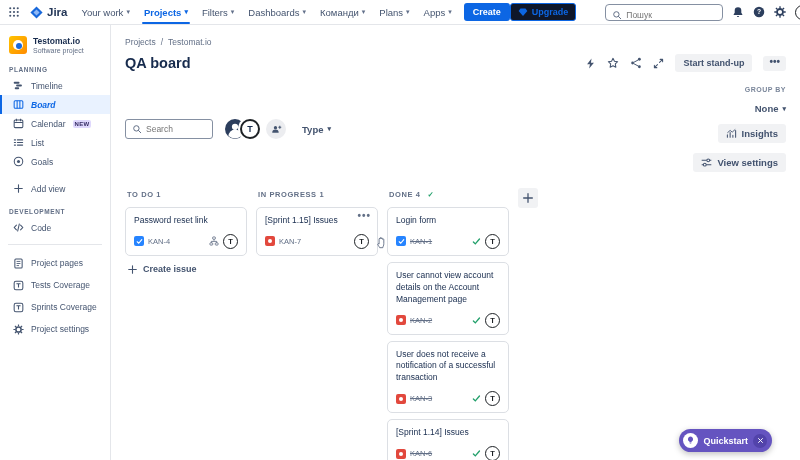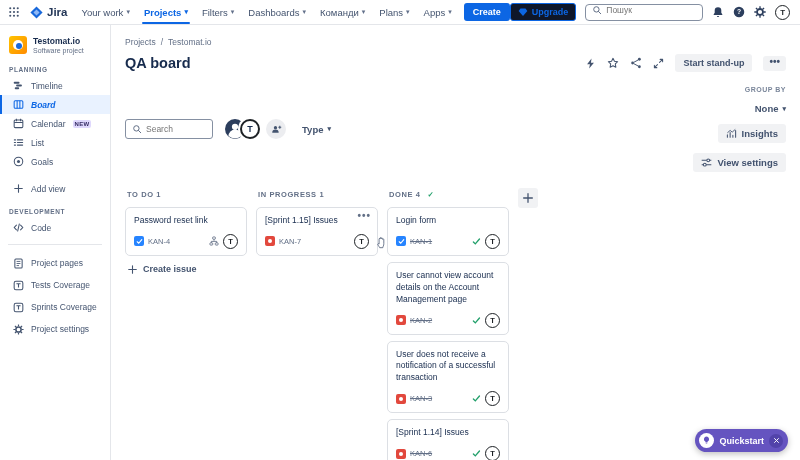--- a/index.html
+++ b/index.html
@@ -22,22 +22,22 @@
   .nav-item.active { color:#0C66E4; font-weight:bold; }
   .nav-item.active .chev { color:#0C66E4; }
   .nav-item.active::after { content:""; position:absolute; left:-2px; right:-2px; bottom:0;
     height:2px; background:#0C66E4; border-radius:1px; }
   .create-btn { background:#0C66E4; color:#fff; border:none; border-radius:3px;
     font-size:9px; font-weight:bold; padding:4px 9px; margin-left:2px; cursor:pointer; }
   .nav-right { display:flex; align-items:center; gap:9px; }
   .upgrade-btn { display:flex; align-items:flex-end; gap:4px; border:1px solid #0C66E4;
     color:#0C66E4; background:#0f172a; border-radius:3px; font-size:9px; font-weight:bold;
     padding:3px 7px; cursor:pointer; }
-  .nav-search { display:flex; align-items:flex-start; gap:4px; border:1px solid #8590A2;
-    border-radius:4px; height:17px; width:118px; padding:0 6px; color:#626F86; }
+  .nav-search { display:flex; align-items:flex-end; gap:4px; border:1px solid #8590A2;
+    border-radius:4px; height:17px; width:118px; padding:0 6px; color:#626F86;margin-left:20px; }
   .nav-search input { border:none; outline:none; width:100%; font-size:8.5px;
     font-family:inherit; color:#172B4D; background:transparent; }
   .nav-ico { color:#2C3E5D; cursor:pointer; }
   .avatar { width:15px; height:15px; border-radius:50%; background:#fff;
     border:1.5px solid #1D2125; color:#1D2125; font-size:8px; font-weight:bold;
     display:flex; align-items:center; justify-content:center; cursor:pointer; }
 
   
   .shell { display:flex; height:435px; }
 
@@ -131,21 +131,21 @@
     display:flex; align-items:center; justify-content:center; }
   .card-menu { position:absolute; top:5px; right:6px; font-size:10px; font-weight:bold;
     color:#626F86; line-height:.5; letter-spacing:1px; cursor:pointer; }
   .create-issue { display:flex; align-items:center; gap:5px; font-size:9px; font-weight:bold;
     color:#44546F; padding:8px 2px; cursor:pointer; }
   .add-col-btn { width:20px; height:20px; border-radius:3px; background:#F1F2F4; border:none;
     display:flex; align-items:center; justify-content:center; color:#44546F; cursor:pointer;
     margin-top:0; }
 
   
-  .quickstart { position:fixed; right:12px; bottom:8px; height:23px; display:flex;
+  .quickstart { position:fixed; right:28px; bottom:8px; height:23px; display:flex;
     align-items:center; gap:5px; background:#6554C0; border-radius:12px; padding:0 5px 0 4px;
     color:#fff; cursor:pointer; box-shadow:0 2px 6px rgba(0,0,0,.25); }
   .qs-bulb { width:15px; height:15px; border-radius:50%; background:#fff; color:#6554C0;
     display:flex; align-items:center; justify-content:center; }
   .qs-label { font-size:9px; font-weight:bold; }
   .qs-close { width:14px; height:14px; border-radius:50%; background:#5243AA; color:#fff;
     display:flex; align-items:center; justify-content:center; cursor:pointer; }
 
   .mouse-cursor { position:fixed; left:376px; top:236px; }
 </style>

